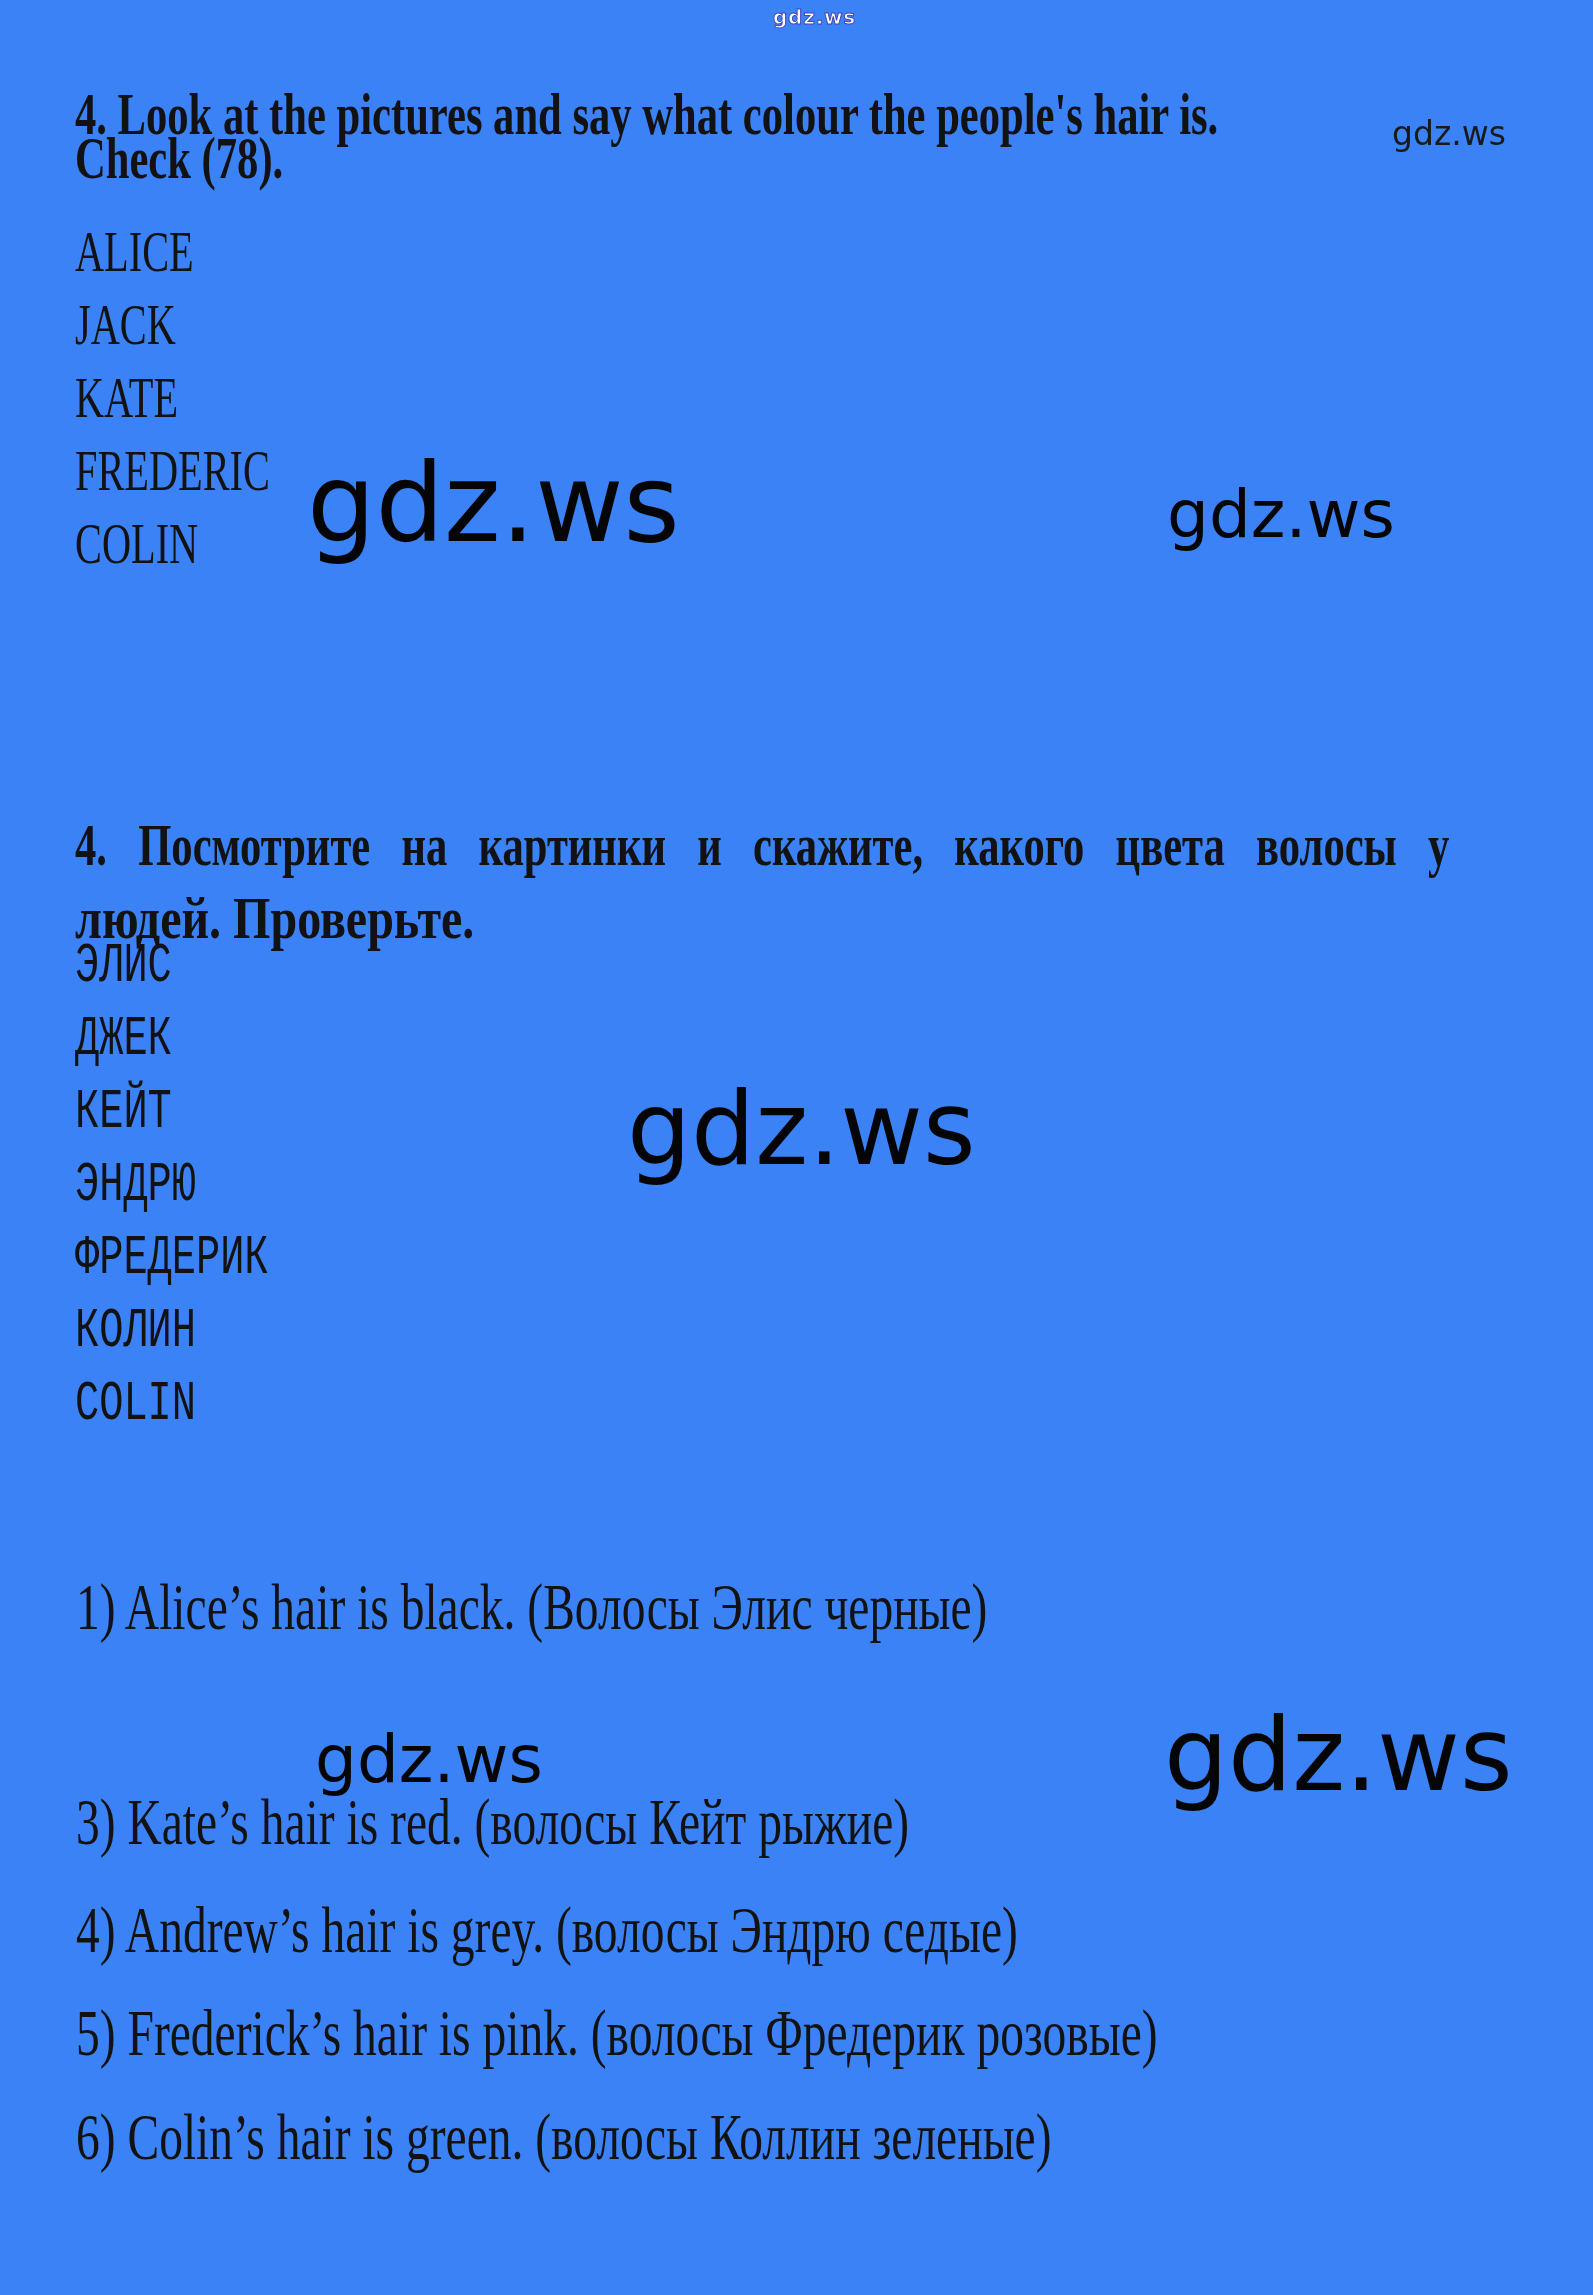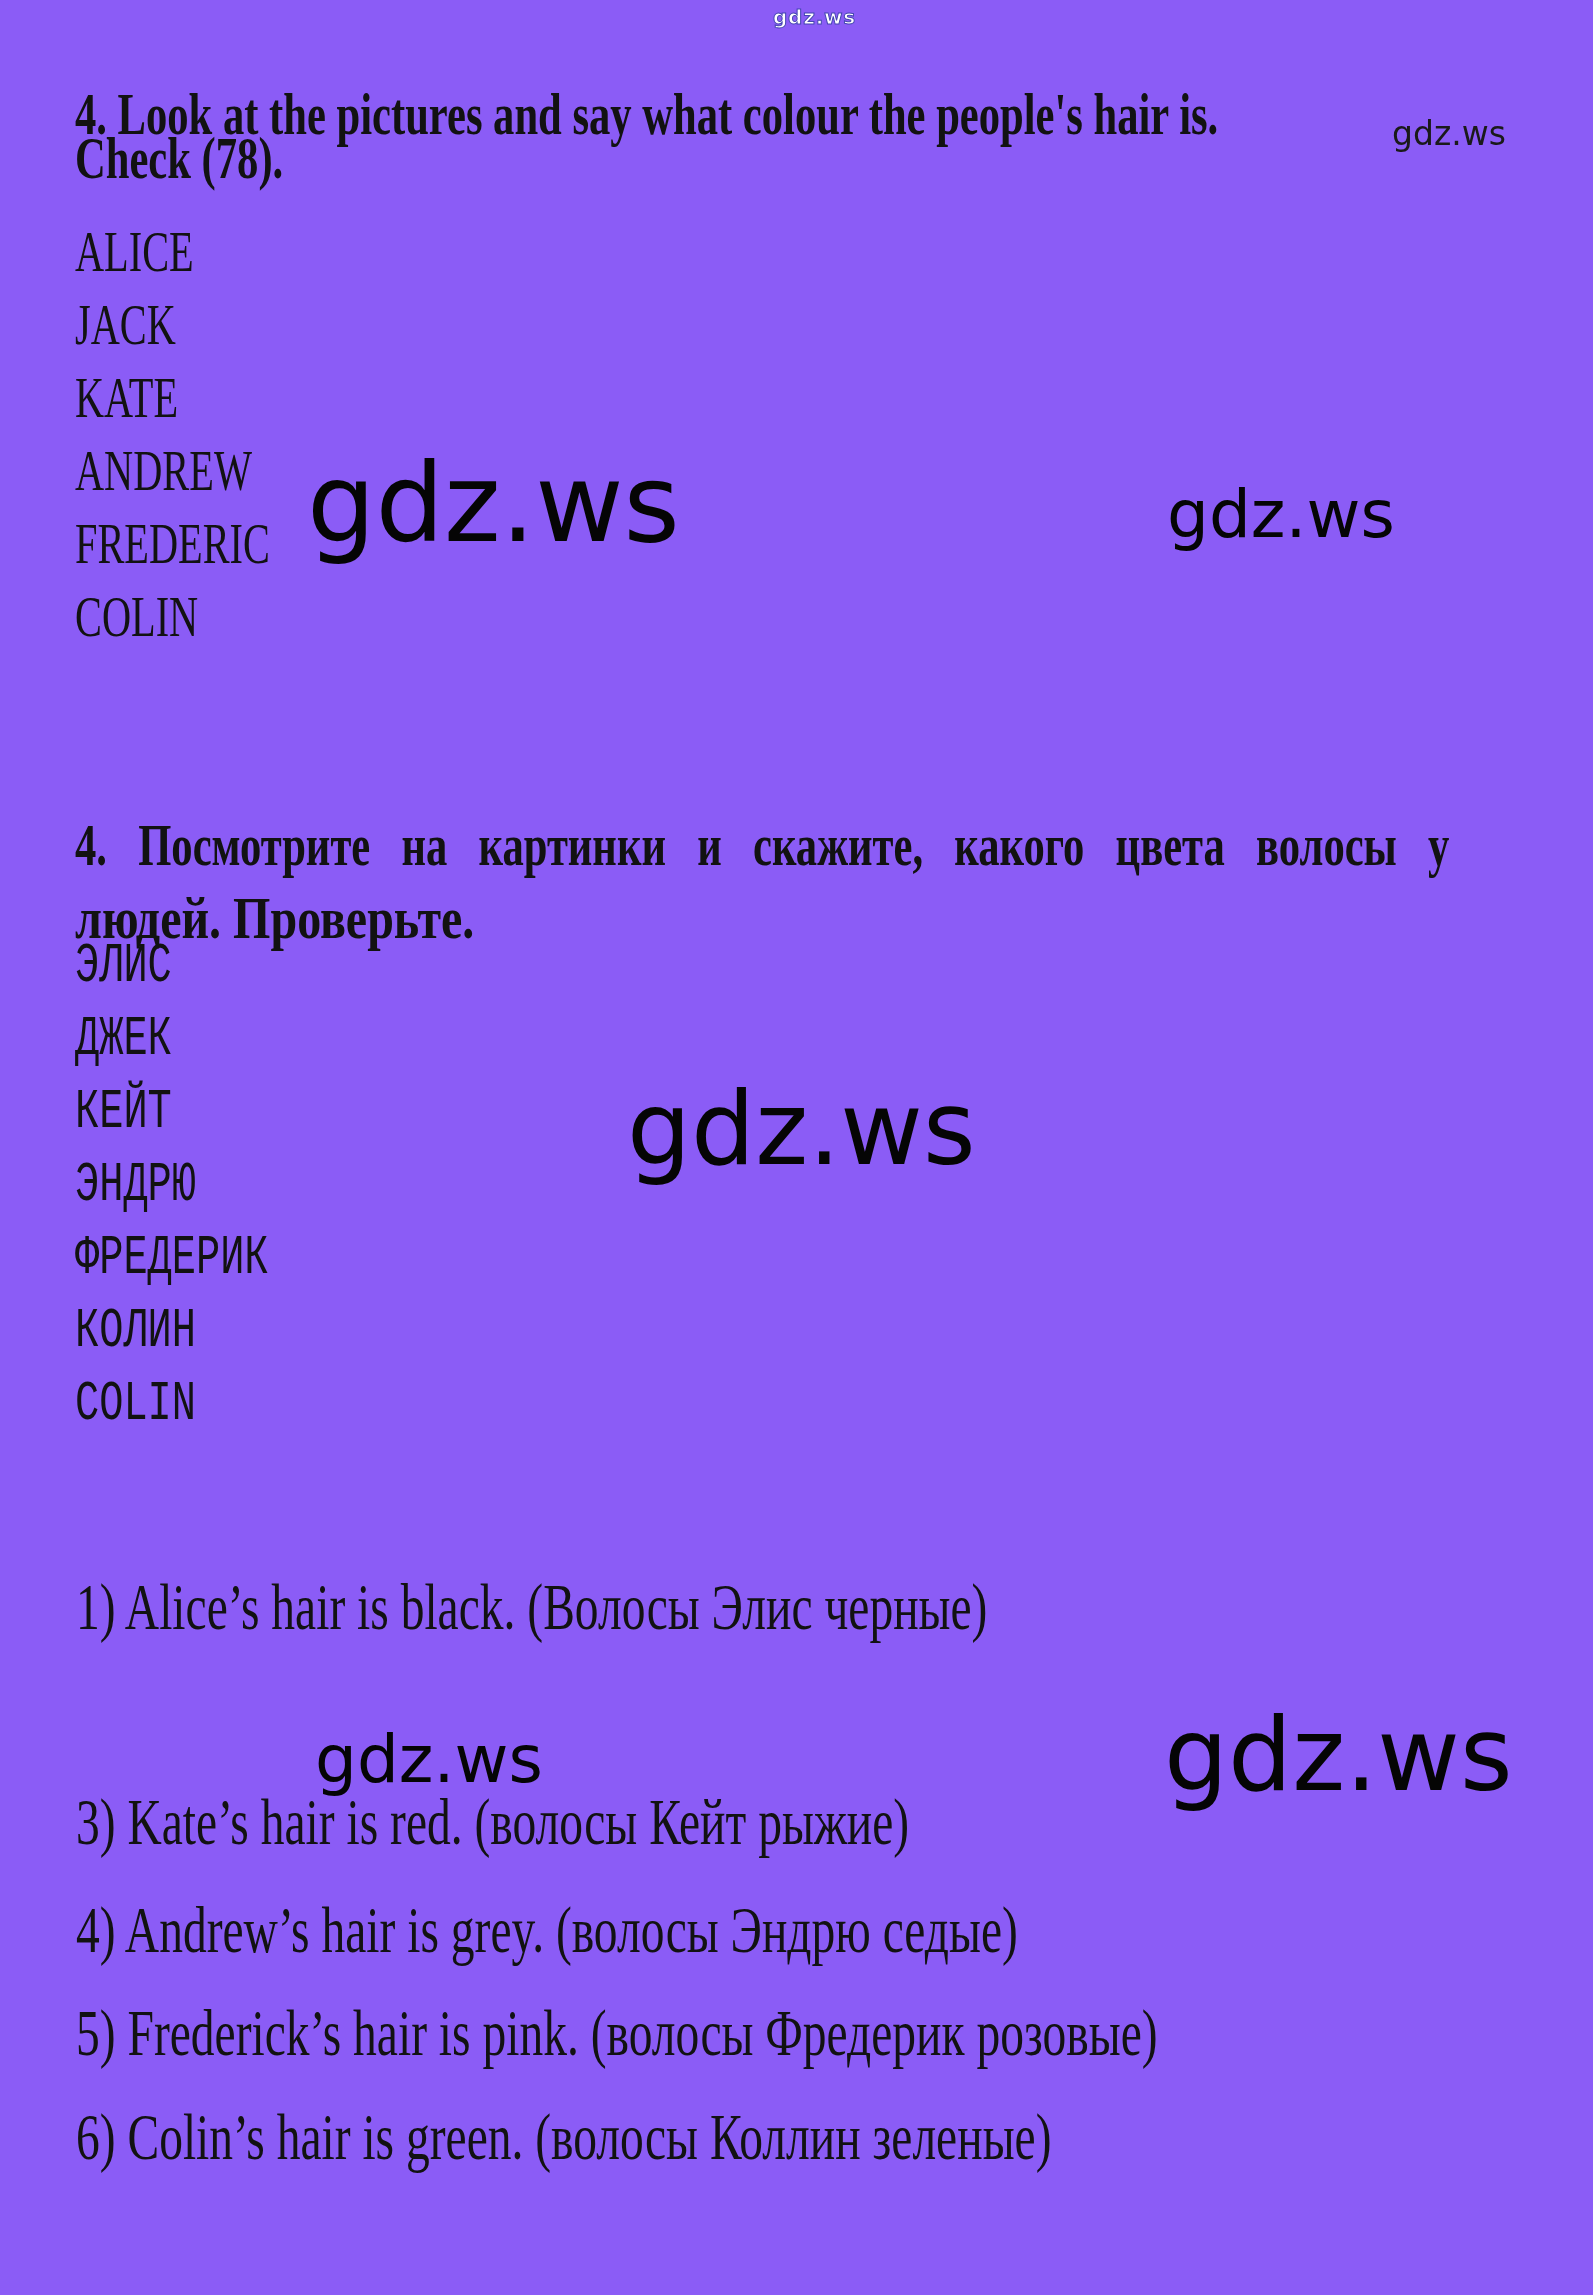--- a/index.html
+++ b/index.html
@@ -1,20 +1,20 @@
 <!DOCTYPE html>
 <html style="font-size:13.3px"><head>
 <meta charset="utf-8">
 <style>
   html,body{margin:0;padding:0;background:#6b6b6b;}
   #page{
     position:relative;
     width:1594px;height:2295px;
     margin:0 auto;
-    background:#8b5cf6;
+    background:#3b82f6;
     overflow:hidden;
     font-family:"Liberation Serif","DejaVu Serif",serif;
     color:#121212;
   }
   .abs{position:absolute;}
   
   .sq{display:inline-block;transform-origin:0 50%;white-space:nowrap;}
   .h-line{font-weight:bold;font-size:60px;line-height:1;}
   .h-line .sq{transform:scaleX(0.71);}
   .h-line .sq.wide{transform:scaleX(0.80);}
@@ -60,23 +60,20 @@
 
   <div class="abs name-list" style="left:75px;top:215px;">
     <div class="name-row">
       <span class="sq">ALICE</span>
     </div>
     <div class="name-row">
       <span class="sq">JACK</span>
     </div>
     <div class="name-row">
       <span class="sq">KATE</span>
-    </div>
-    <div class="name-row">
-      <span class="sq">ANDREW</span>
     </div>
     <div class="name-row">
       <span class="sq">FREDERIC</span>
     </div>
     <div class="name-row">
       <span class="sq">COLIN</span>
     </div>
   </div>
 
   <div class="abs wm wm-130" style="left:307px;top:450px;">gdz.ws</div>

